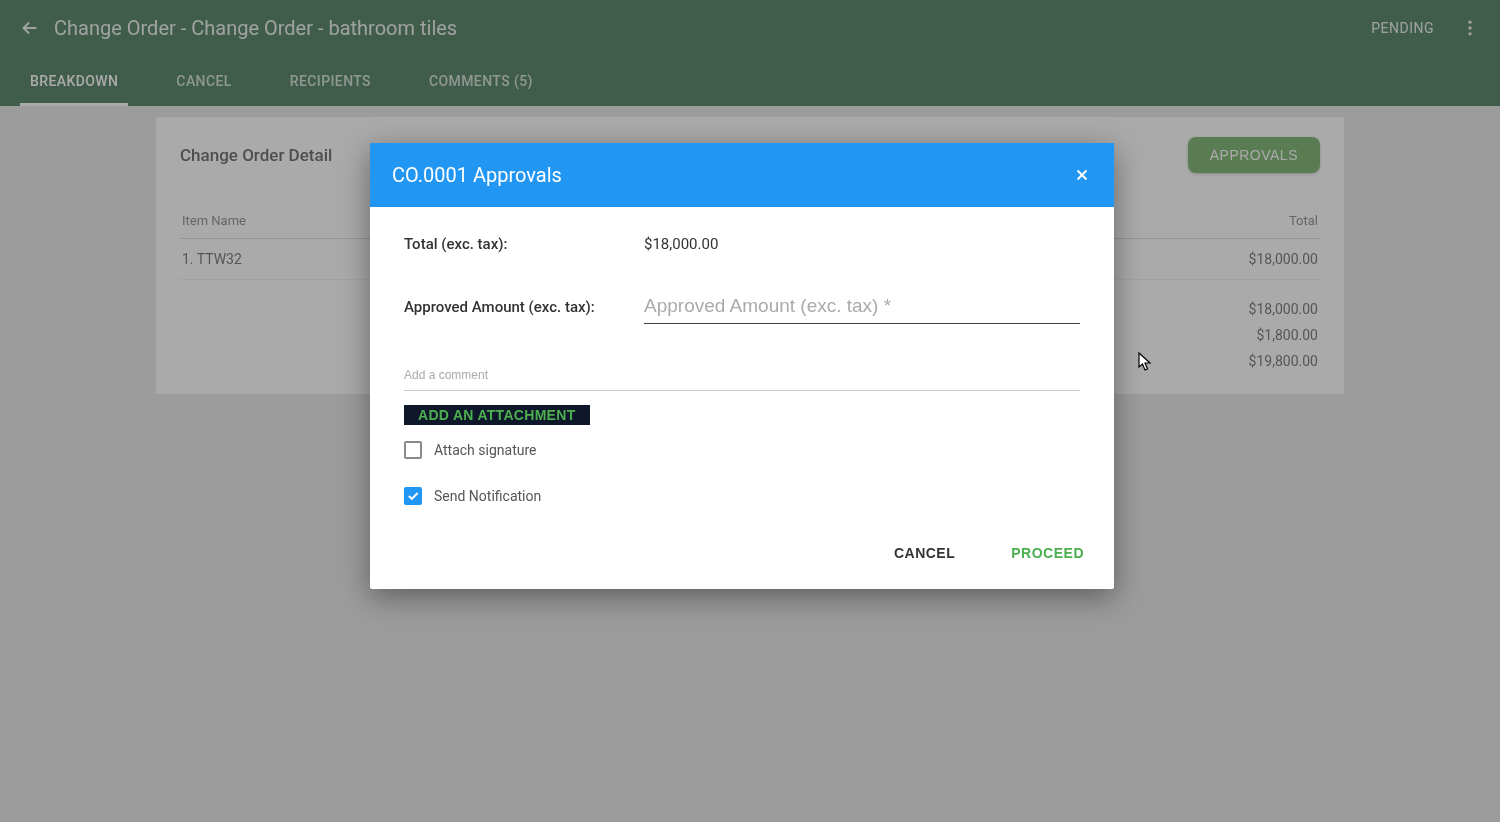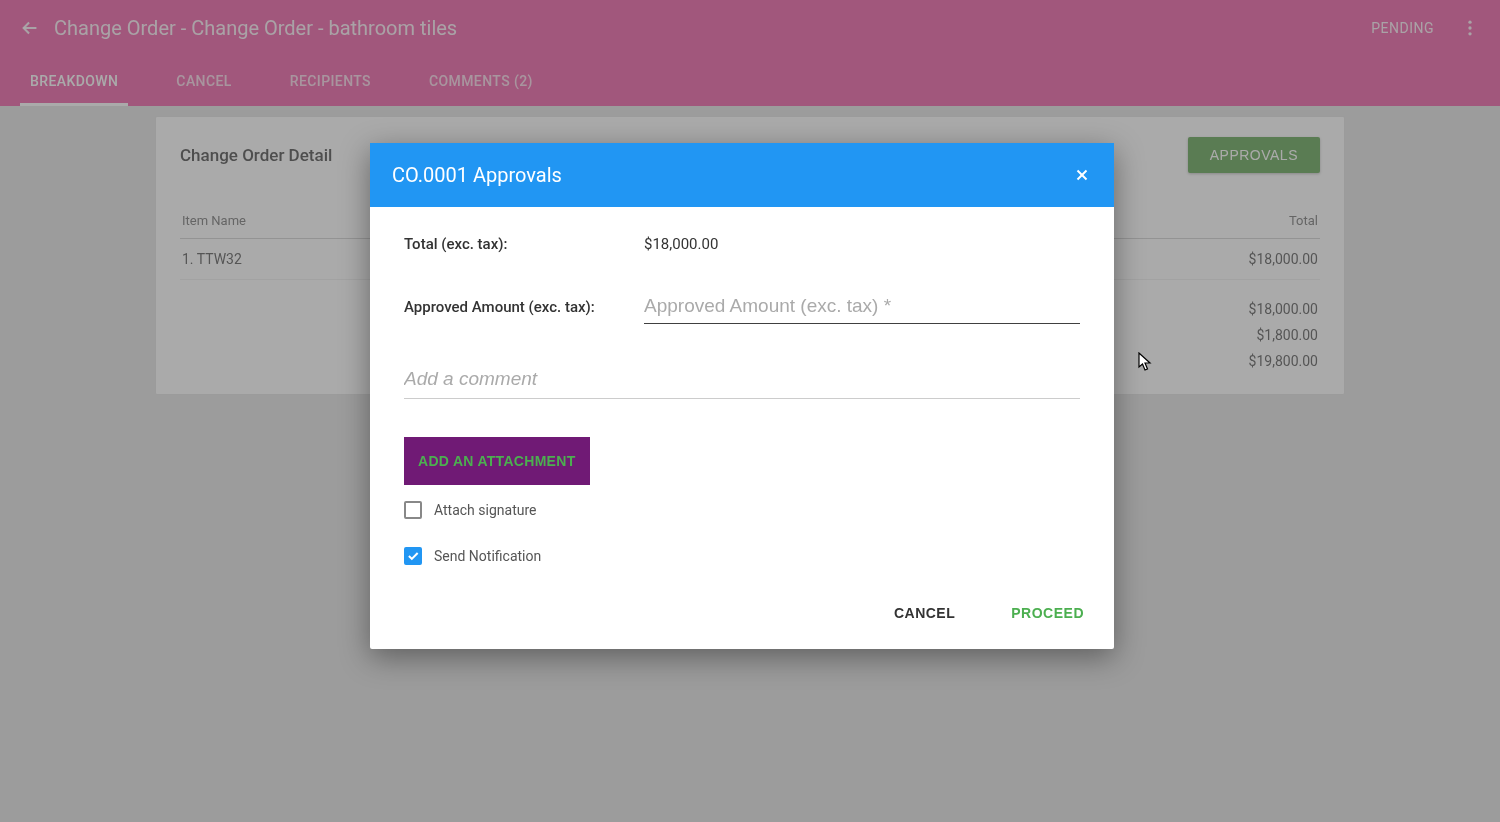--- a/index.html
+++ b/index.html
@@ -1,50 +1,50 @@
 <!DOCTYPE html>
 <html><head>
 <meta charset="utf-8">
 <style>
   * { box-sizing: border-box; margin: 0; padding: 0; }
   html, body { width: 1500px; height: 822px; font-family: Roboto, Arial, sans-serif; background: #e0e0e0; overflow: hidden; }
-  .header { background: #ec4899; height: 106px; color: #fff; }
+  .header { background: #14532d; height: 106px; color: #fff; }
   .header-top { display: flex; align-items: center; height: 56px; padding: 0 18px; }
   .back-btn { width: 24px; height: 24px; display: flex; align-items: center; justify-content: center; cursor: pointer; margin-right: 12px; }
   .title { font-size: 20px; font-weight: 400; color: rgba(255,255,255,0.9); flex: 1; }
   .status { font-size: 14px; letter-spacing: 0.5px; color: rgba(255,255,255,0.9); margin-right: 24px; }
   .more-btn { width: 24px; height: 24px; display: flex; align-items: center; justify-content: center; cursor: pointer; }
   .tabs { display: flex; padding-left: 20px; height: 50px; align-items: flex-end; }
   .tab { padding: 0 10px 14px 10px; margin-right: 38px; font-size: 14px; font-weight: 500; letter-spacing: 0.4px; color: rgba(255,255,255,0.75); cursor: pointer; border-bottom: 3px solid transparent; }
   .tab.active { color: #fff; border-bottom-color: #fff; text-align: center; }
   .page { padding: 10px 155px 0 155px; }
   .card { background: #fff; border: 1px solid #ddd; border-radius: 2px; padding: 20px 24px; position: relative; }
   .card-header { display: flex; justify-content: space-between; align-items: center; margin-bottom: 30px; }
   .card-title { font-size: 17px; font-weight: 500; color: #333; }
-  .approvals-btn { background: #4e9a3e; color: #fff; border: none; padding: 10px 22px; font-size: 14px; font-weight: 500; letter-spacing: 0.5px; border-radius: 2px; cursor: pointer; box-shadow: 0 1px 3px rgba(0,0,0,0.3); }
+  .approvals-btn { background: #4e9a3e; color: #fff; border: none; padding: 10px 22px; font-size: 14px; font-weight: 500; letter-spacing: 0.5px; border-radius: 8px; cursor: pointer; box-shadow: 0 1px 3px rgba(0,0,0,0.3); }
   table { width: 100%; border-collapse: collapse; }
   th { text-align: left; font-size: 13px; font-weight: 400; color: #666; padding: 10px 2px; border-bottom: 1px solid #ccc; }
   th.right, td.right { text-align: right; }
   td { font-size: 14px; color: #444; padding: 12px 2px; border-bottom: 1px solid #eee; }
   .totals { margin-top: 16px; }
   .totals-row { display: flex; justify-content: flex-end; font-size: 14px; color: #444; padding: 5px 2px; }
   .overlay { position: absolute; inset: 0; background: rgba(100,100,100,0.55); }
   .modal { position: absolute; left: 370px; top: 143px; width: 744px; background: #fff; border-radius: 2px; box-shadow: 0 8px 30px rgba(0,0,0,0.4); }
   .modal-header { background: #2196f3; color: #fff; display: flex; justify-content: space-between; align-items: center; padding: 20px 22px; }
   .modal-title { font-size: 20px; font-weight: 400; }
   .modal-close { cursor: pointer; width: 20px; height: 20px; display:flex; align-items:center; justify-content:center; }
   .modal-body { padding: 28px 34px 10px 34px; }
   .field-row { display: flex; align-items: center; margin-bottom: 36px; }
   .field-label { width: 240px; font-size: 15px; font-weight: 500; color: #333; }
   .field-value { font-size: 15px; color: #333; }
   .field-input { flex: 1; border: none; border-bottom: 1px solid #404040; font-size: 19px; padding: 6px 0; outline: none; color: #404040; }
   .field-input::placeholder { color: #aaa; }
-  .comment-input { width: 100%; border: none; border-bottom: 1px solid #ccc; font-size: 19px; padding: 8px 0; outline: none; margin-bottom: 38px; color:#333;font-style:italic;}
+  .comment-input { width: 100%; border: none; border-bottom: 1px solid #ccc; font-size: 12px; padding: 8px 0; outline: none; margin-bottom: 14px; color:#333;}
   .comment-input::placeholder { color: #aaa; }
-  .attach-btn { background: #701a75; border: none; color: #4caf50; font-size: 14px; font-weight: 600; letter-spacing: 0.3px; padding: 16px 14px; cursor: pointer; margin-bottom: 16px; }
+  .attach-btn { background: #0f172a; border: none; color: #4caf50; font-size: 14px; font-weight: 600; letter-spacing: 0.3px; padding: 2px 14px; cursor: pointer; margin-bottom: 16px; }
   .checkbox-row { display: flex; align-items: center; font-size: 14px; color: #555; margin-bottom: 28px; }
   .chk { width: 18px; height: 18px; border: 2px solid #888; border-radius: 2px; margin-right: 12px; display:flex; align-items:center; justify-content:center; cursor:pointer; }
   .chk.checked { background: #2196f3; border-color: #2196f3; }
   .modal-footer { display: flex; justify-content: flex-end; padding: 14px 22px 22px 22px; gap: 40px; }
   .txt-btn { background: none; border: none; font-size: 14px; font-weight: 600; letter-spacing: 0.5px; cursor: pointer; padding: 6px 8px; }
   .cancel-btn { color: #333; }
   .proceed-btn { color: #4caf50; }
   .cursor { position: absolute; left: 1138px; top: 352px; pointer-events:none; }
 </style>
 </head>
@@ -65,21 +65,21 @@
           <circle cx="12" cy="5" r="2"></circle>
           <circle cx="12" cy="12" r="2"></circle>
           <circle cx="12" cy="19" r="2"></circle>
         </svg>
     </div>
   </div>
   <div class="tabs">
     <div class="tab active">BREAKDOWN</div>
     <div class="tab">CANCEL</div>
     <div class="tab">RECIPIENTS</div>
-    <div class="tab">COMMENTS (2)</div>
+    <div class="tab">COMMENTS (5)</div>
   </div>
 </div>
 
 <div class="page">
   <div class="card">
     <div class="card-header">
       <div class="card-title">Change Order Detail</div>
       <button class="approvals-btn">APPROVALS</button>
     </div>
     <table>

